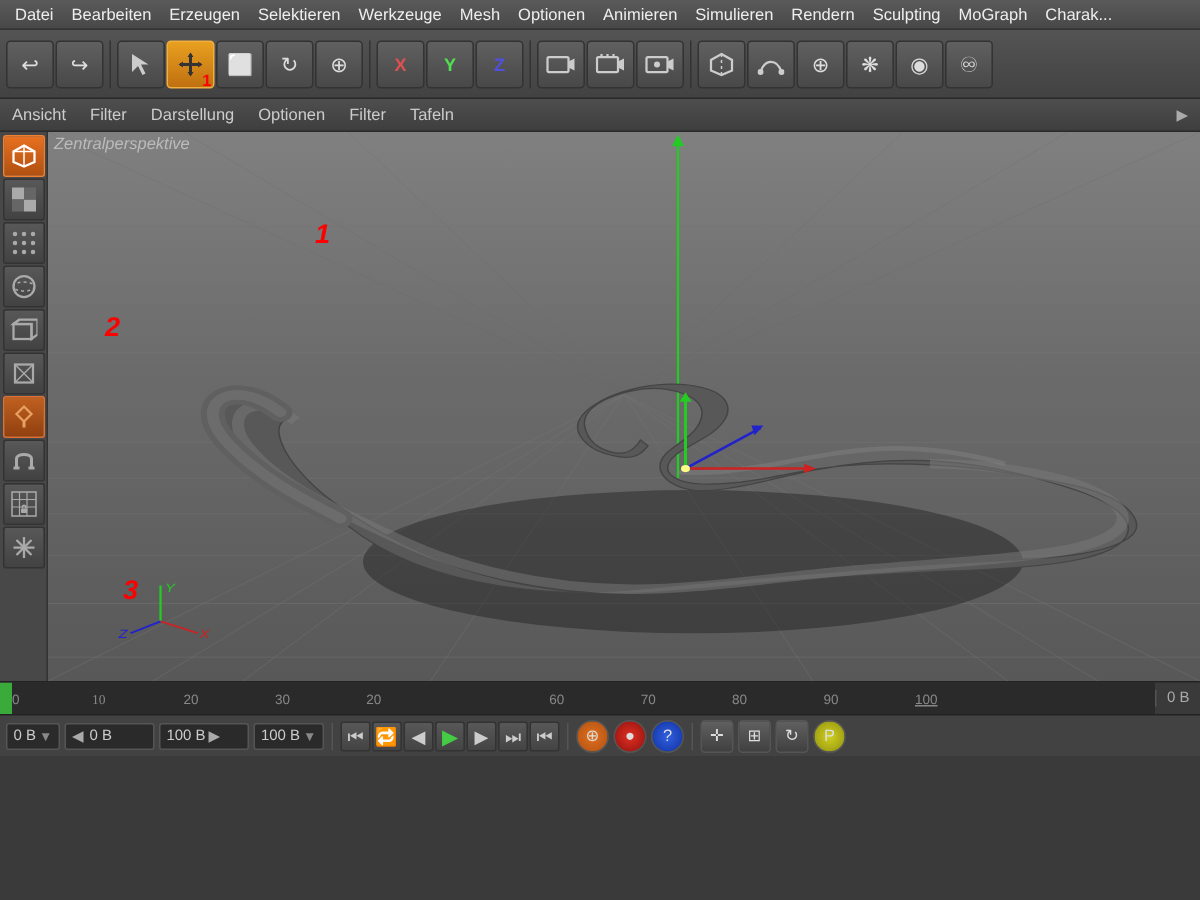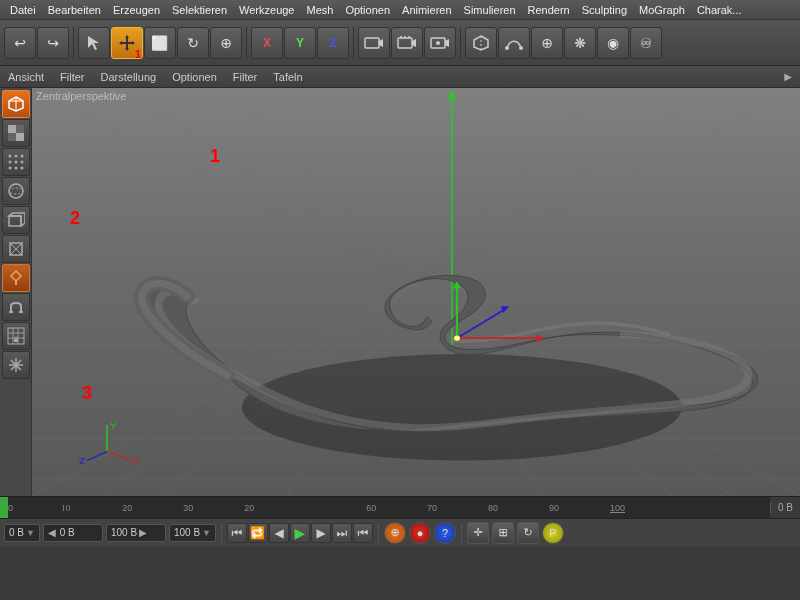--- a/index.html
+++ b/index.html
@@ -247,21 +247,21 @@
   <span class="tb2-item">Filter</span>
   <span class="tb2-item">Darstellung</span>
   <span class="tb2-item">Optionen</span>
   <span class="tb2-item">Filter</span>
   <span class="tb2-item">Tafeln</span>
   <div class="tb2-right">
     <span class="tb2-arrow">▶</span>
   </div>
 </div>
 
-<div id="main" style="height: 408px;">
+<div id="main" style="height: 366px; font-style: italic;">
 
   <div id="sidebar">
 
     <div class="sb-btn active">
       <svg width="18" height="18" viewBox="0 0 18 18">
           <polygon points="9,2 16,6 16,13 9,16 2,13 2,6" fill="none" stroke="#fff" stroke-width="1.5"></polygon>
           <line x1="9" y1="2" x2="9" y2="16" stroke="#fff" stroke-width="1"></line>
           <line x1="2" y1="6" x2="16" y2="6" stroke="#fff" stroke-width="1"></line>
         </svg>
     </div>

